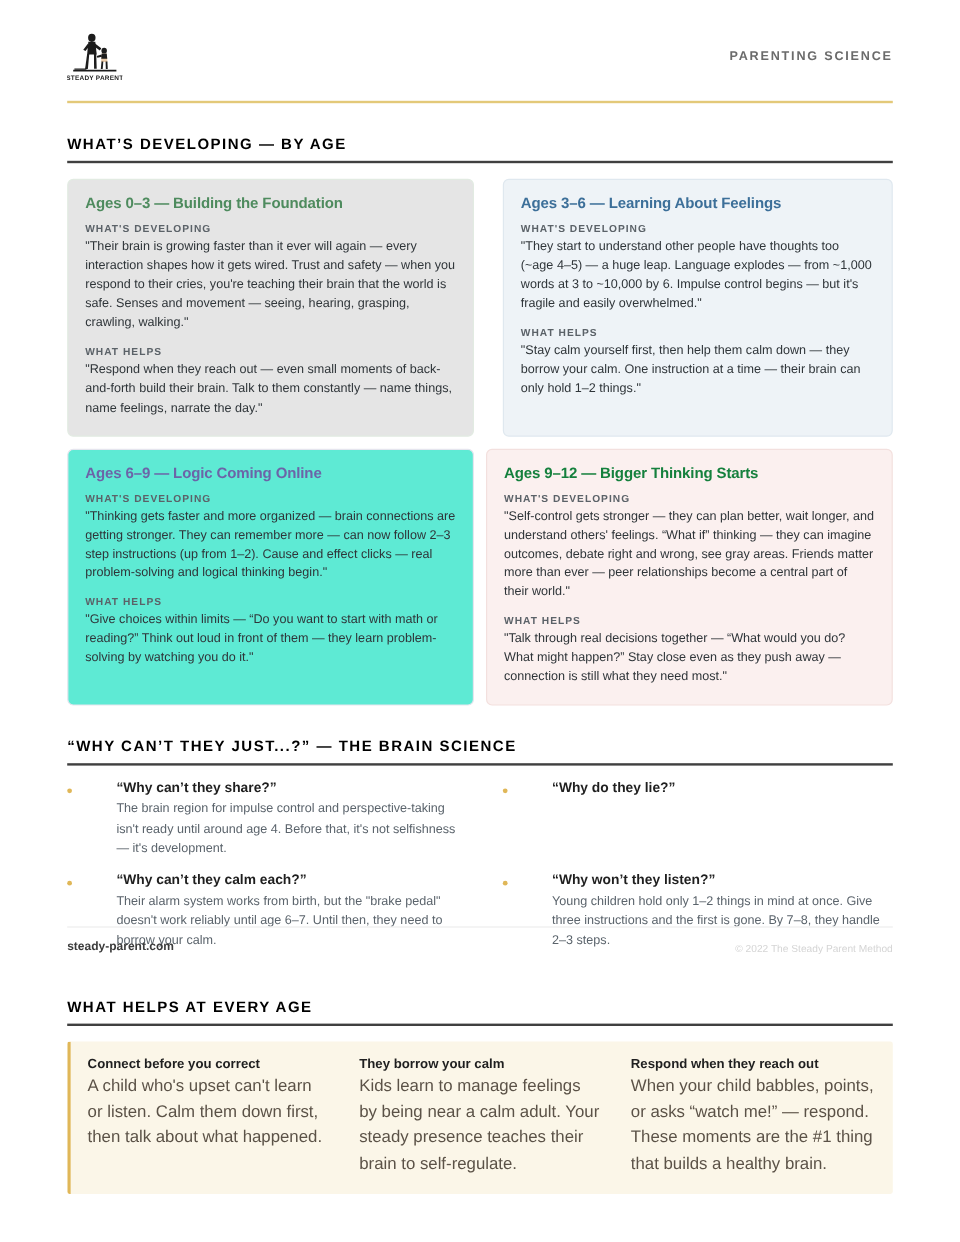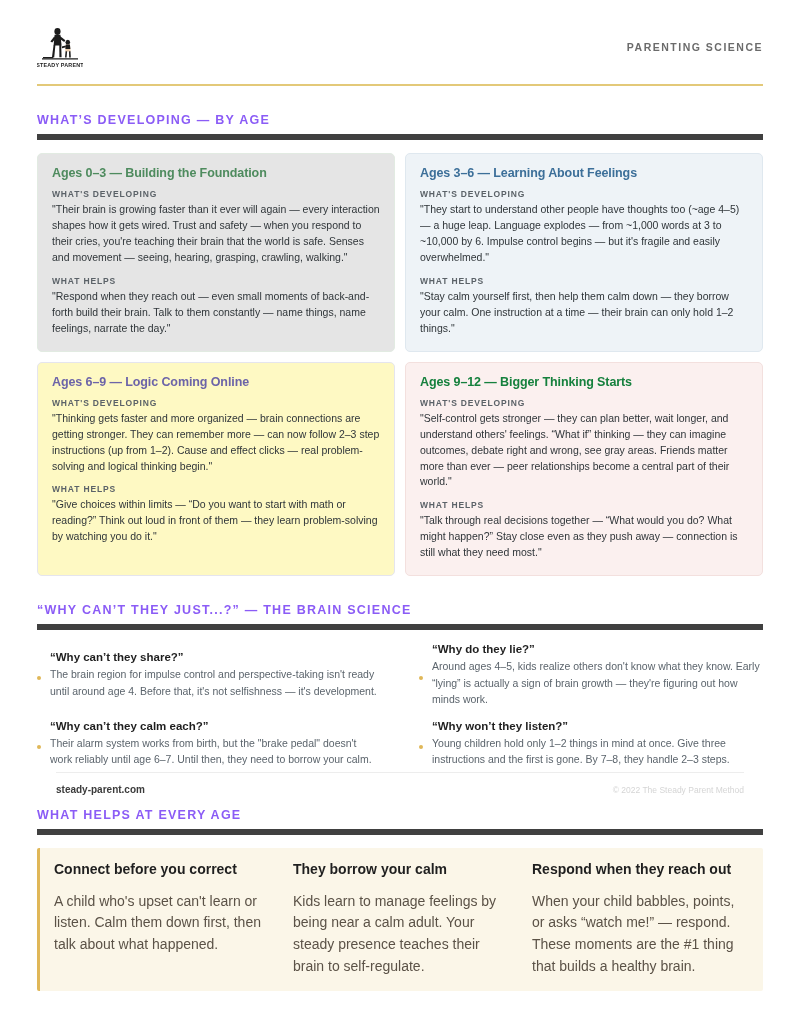--- a/index.html
+++ b/index.html
@@ -13,21 +13,21 @@
     height: 1035px;
     font-family: "Liberation Sans", sans-serif;
     color: #262626;
     -webkit-font-smoothing: antialiased;
   }
 
   .page {
     width: 800px;
     height: 825px;
     position: relative;
-    padding: 0 37px;
+    padding: 0 56px;
     background: #fff;
   }
 
   
   .masthead {
     display: flex;
     align-items: center;
     justify-content: space-between;
     height: 72px;
     padding-top: 22px;
@@ -75,41 +75,41 @@
     color: #55606a;
     letter-spacing: -0.05px;
   }
 
   
   .section-head {
     margin-top: 27px;
     font-size: 12.5px;
     font-weight: bold;
     letter-spacing: 1.25px;
-    color: #8b5cf6;
+    color: #000000;
     text-transform: uppercase;
     padding-bottom: 7px;
-    border-bottom: 6px solid #404040;
+    border-bottom: 2px solid #404040;
   }
 
   
   .card-grid {
     display: grid;
     grid-template-columns: 1fr 1fr;
     gap: 10px;
     margin-top: 13px;
   }
   .age-card {
     border-radius: 5px;
     padding: 12px 14px 14px 14px;
     border: 1px solid transparent;
   }
   .age-card.green  { background: #e5e5e5; border-color: #e2ebe2; }
-  .age-card.blue   { background: #eef3f7; border-color: #dfe8ef; }
-  .age-card.purple { background: #fef9c3; border-color: #e5e5ee; }
+  .age-card.blue   { background: #eef3f7; border-color: #dfe8ef; margin-left: 14px; }
+  .age-card.purple { background: #5eead4; border-color: #e5e5ee; }
   .age-card.red    { background: #fbf0ef; border-color: #f3e0de; }
 
   .age-card-title {
     font-size: 12.5px;
     font-weight: bold;
     margin: 0 0 9px 0;
     letter-spacing: -0.1px;
   }
   .age-card.green  .age-card-title { color: #4e8b5e; }
   .age-card.blue   .age-card-title { color: #3c6f99; }
@@ -135,22 +135,23 @@
   
   .qa-grid {
     display: grid;
     grid-template-columns: 1fr 1fr;
     column-gap: 38px;
     row-gap: 0;
     margin-top: 13px;
   }
   .qa-item {
     display: flex;
-    align-items: center;
+    align-items: flex-start;
     margin-bottom: 13px;
+    gap: 28px;
   }
   .qa-bullet {
     width: 4px; height: 4px;
     border-radius: 50%;
     background: #e0b758;
     margin: 6px 9px 0 0;
     flex: 0 0 auto;
   }
   .qa-text { flex: 1 1 auto; }
   .qa-q {
@@ -171,24 +172,24 @@
     margin-top: 13px;
     background: #fbf6e8;
     border-left: 3px solid #e0b758;
     padding: 13px 16px 14px 14px;
     display: grid;
     grid-template-columns: 1fr 1fr 1fr;
     column-gap: 24px;
     border-radius: 2px;
   }
   .helps-title {
-    font-size: 14px;
+    font-size: 11px;
     font-weight: bold;
     color: #1f1f1f;
-    margin: 0 0 14px 0;
+    margin: 0 0 1px 0;
   }
   .helps-text {
     font-size: 14px;
     line-height: 1.55;
     color: #5b5247;
     margin: 0;
   }
 
   
   .footer {
@@ -298,21 +299,20 @@
       <div class="qa-text">
         <p class="qa-q">“Why can’t they share?”</p>
         <p class="qa-a">The brain region for impulse control and perspective-taking isn't ready until around age 4. Before that, it's not selfishness — it's development.</p>
       </div>
     </div>
 
     <div class="qa-item">
       <span class="qa-bullet"></span>
       <div class="qa-text">
         <p class="qa-q">“Why do they lie?”</p>
-        <p class="qa-a">Around ages 4–5, kids realize others don't know what they know. Early “lying” is actually a sign of brain growth — they're figuring out how minds work.</p>
       </div>
     </div>
 
     <div class="qa-item">
       <span class="qa-bullet"></span>
       <div class="qa-text">
         <p class="qa-q">“Why can’t they calm each?”</p>
         <p class="qa-a">Their alarm system works from birth, but the "brake pedal" doesn't work reliably until age 6–7. Until then, they need to borrow your calm.</p>
       </div>
     </div>

